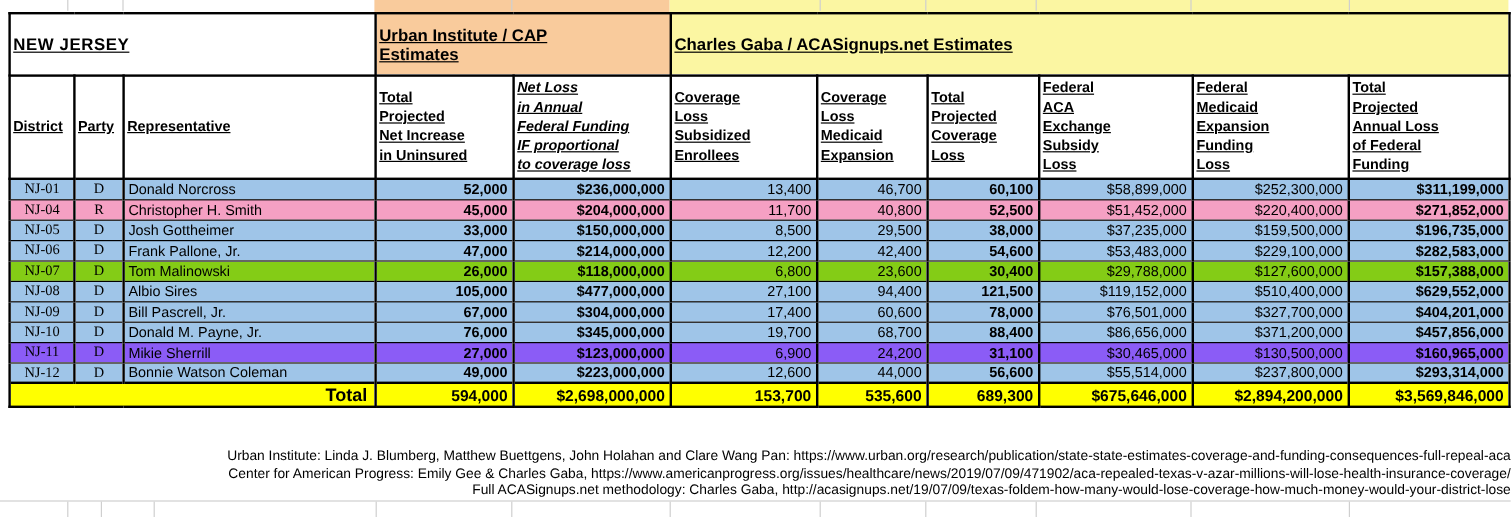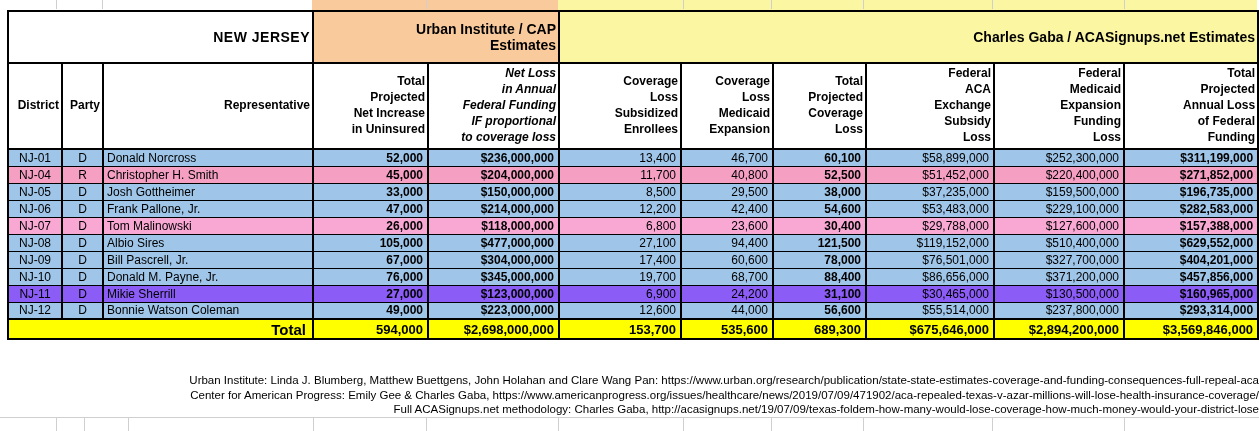--- a/index.html
+++ b/index.html
@@ -13,31 +13,31 @@
   .strip-bottom{position:absolute;top:417px;left:0;width:1259px;height:14px;border-top:1px solid #cfcfcf;background:#fff;}
 
   table.main{
     position:absolute;left:7px;top:10px;width:1250px;
     border-collapse:collapse;table-layout:fixed;
   }
   th,td{
     border:2px solid #000;border-top-width:1px;border-bottom-width:1px;
     padding:0 4px;overflow:hidden;white-space:nowrap;
   }
-  thead th{white-space:pre-line;font-weight:bold;text-align:right;vertical-align:middle;padding:1px 2px;}
+  thead th{white-space:pre-line;font-weight:bold;text-align:left;vertical-align:middle;padding:1px 2px;text-decoration:underline;}
   tr.group-row th{height:48px;font-size:14px;border-bottom-width:2px;border-top-width:2px;}
   th.state-cell{font-size:23px;letter-spacing:0.5px;background:#fff;}
   tr.cols-row th{height:82px;font-size:12px;line-height:1.32;border-bottom-width:2px;background:#fff;}
   .peach{background:var(--peach);}
   .yellow{background:var(--lightyellow);}
   .italic{font-style:italic;margin-left:10px;}
 
   tbody tr{height:17px;}
   tbody td{font-size:12px;height:15px;}
-  td.c-district,td.c-party{text-align:center;}
+  td.c-district,td.c-party{text-align:center;font-family:Liberation Serif, serif;}
   td.c-rep{text-align:left;padding-left:3px;}
   td.num{text-align:right;}
   .b{font-weight:bold;}
 
   tfoot tr{height:20px;}
   tfoot td{
     background:var(--totalyellow);font-weight:bold;font-size:13px;
     border-top-width:2px;border-bottom-width:2px;text-align:right;
   }
   tfoot td.total-label{font-size:15px;padding-right:6px;}
@@ -164,21 +164,21 @@
           <td class="c-rep">Frank Pallone, Jr.</td>
           <td class="num b">47,000</td>
           <td class="num b">$214,000,000</td>
           <td class="num">12,200</td>
           <td class="num">42,400</td>
           <td class="num b">54,600</td>
           <td class="num">$53,483,000</td>
           <td class="num">$229,100,000</td>
           <td class="num b">$282,583,000</td>
         </tr>
-        <tr style="background: #f9a8d4;">
+        <tr style="background: #84cc16;">
           <td class="c-district">NJ-07</td>
           <td class="c-party">D</td>
           <td class="c-rep">Tom Malinowski</td>
           <td class="num b">26,000</td>
           <td class="num b">$118,000,000</td>
           <td class="num">6,800</td>
           <td class="num">23,600</td>
           <td class="num b">30,400</td>
           <td class="num">$29,788,000</td>
           <td class="num">$127,600,000</td>

